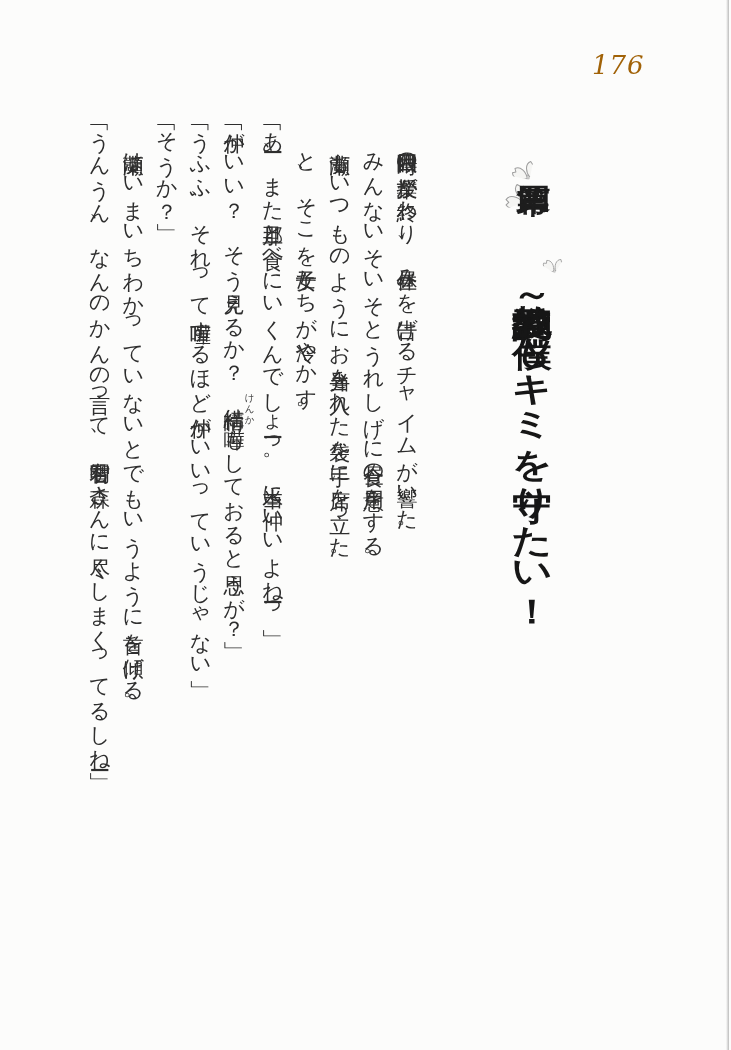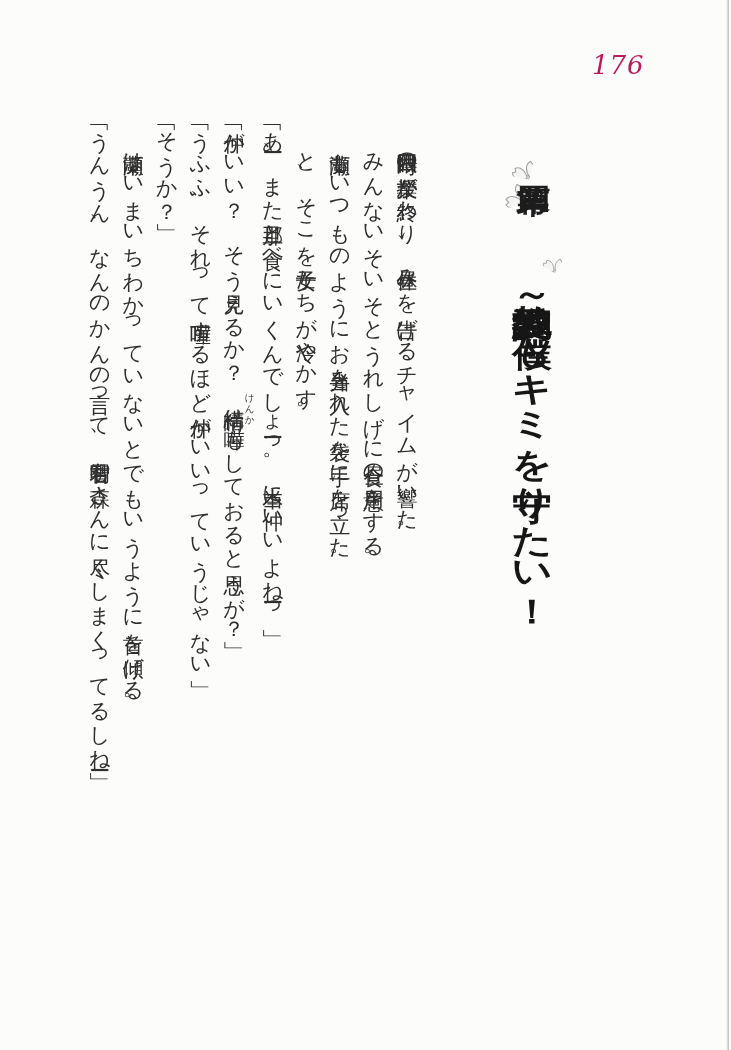--- a/index.html
+++ b/index.html
@@ -15,21 +15,21 @@
     overflow: hidden;
     font-family: "DejaVu Serif", "Liberation Serif", serif;
   }
   .page-number {
     position: absolute;
     left: 592px;
     top: 50px;
     font-family: "DejaVu Serif", "Liberation Serif", serif;
     font-style: italic;
     font-size: 26px;
-    color: #be185d;
+    color: #a16207;
     letter-spacing: 1px;
     z-index: 2;
   }
   .chapter-label {
     position: absolute;
     left: 516px;
     top: 162px;
     writing-mode: vertical-rl;
     font-family: "DejaVu Sans", "Liberation Sans", sans-serif;
     font-weight: 900;

